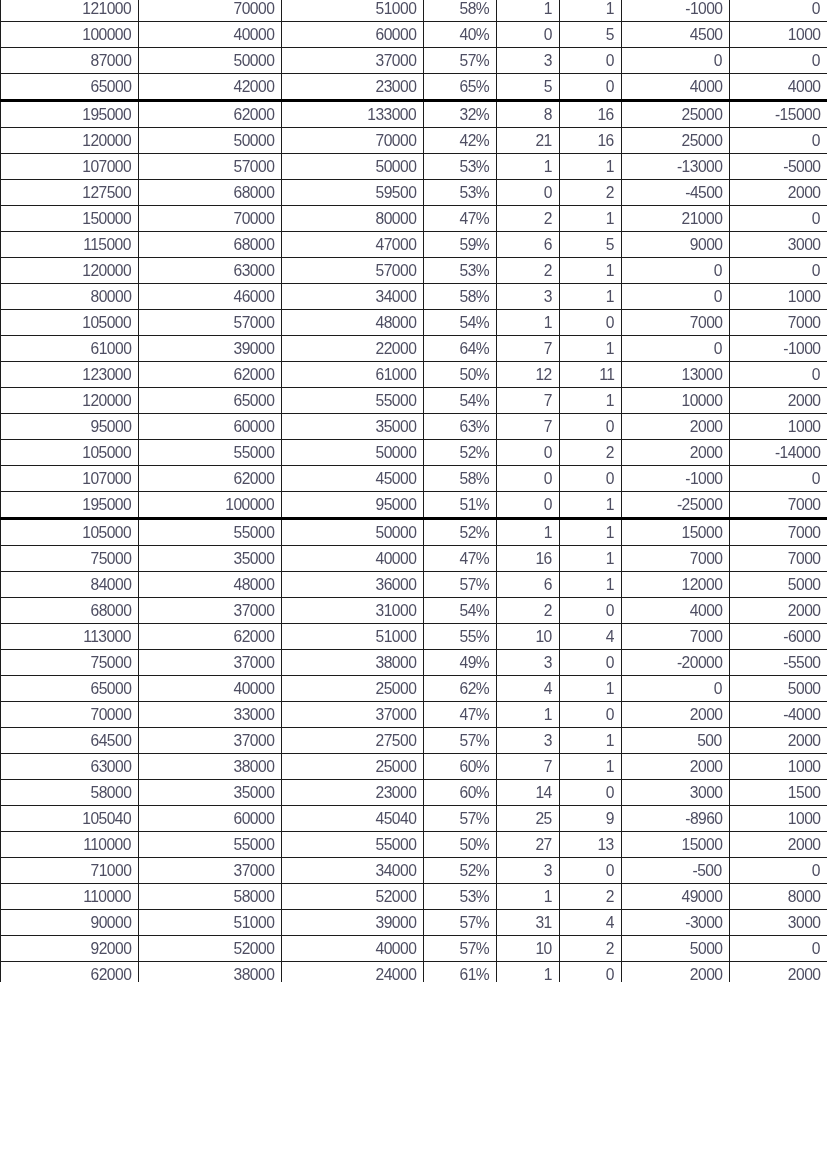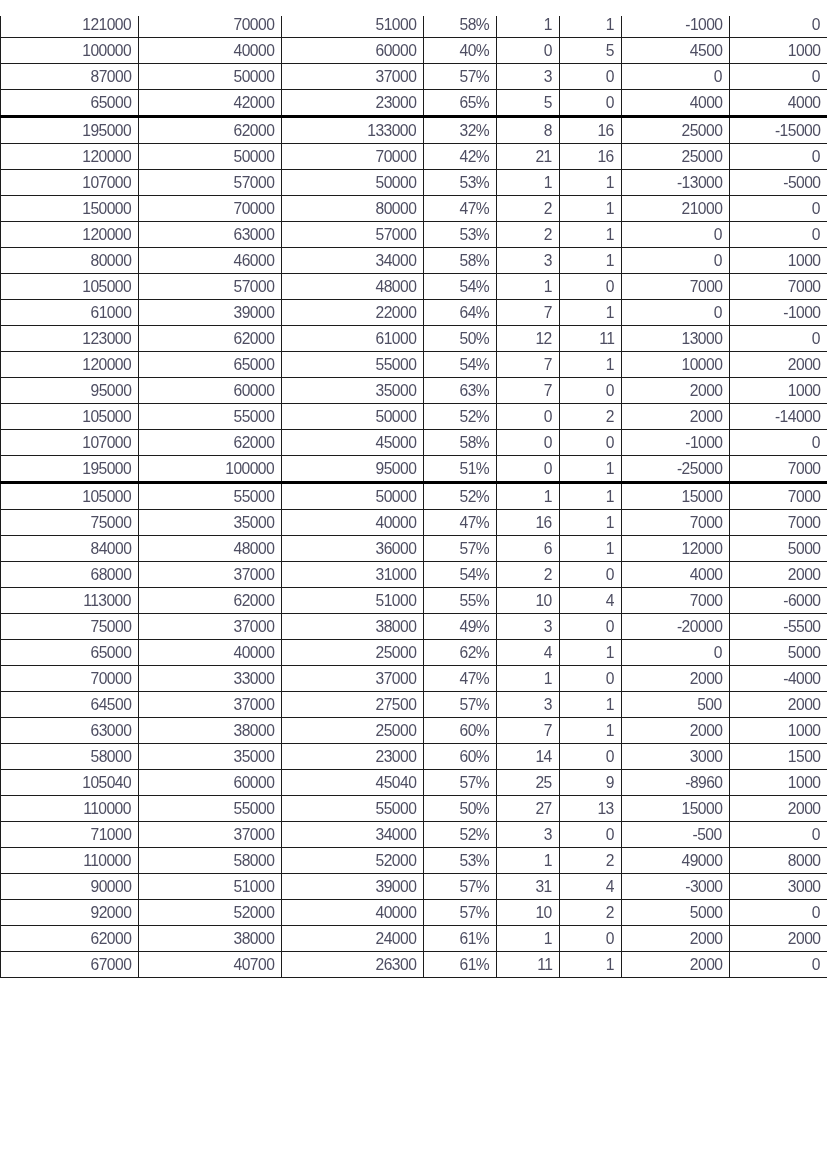--- a/index.html
+++ b/index.html
@@ -9,21 +9,20 @@
     width: 827px;
     height: 1157px;
     overflow: hidden;
     font-family: "Liberation Sans", sans-serif;
   }
   .viewport {
     position: relative;
     width: 827px;
     height: 982px;
     overflow: hidden;
-    margin-top: 16px;
   }
   table.grid {
     position: absolute;
     top: -5px;
     left: 0;
     border-collapse: collapse;
     table-layout: fixed;
     width: 827px;
   }
   table.grid td {
@@ -133,28 +132,48 @@
           <td class="fill-g"><span class="num">107000</span></td>
           <td><span class="num">57000</span></td>
           <td><span class="num">50000</span></td>
           <td><span class="num">53%</span></td>
           <td><span class="num">1</span></td>
           <td><span class="num">1</span></td>
           <td><span class="num">-13000</span></td>
           <td><span class="num">-5000</span></td>
         </tr>
         <tr>
+          <td class="fill-o"><span class="num">127500</span></td>
+          <td><span class="num">68000</span></td>
+          <td><span class="num">59500</span></td>
+          <td><span class="num">53%</span></td>
+          <td><span class="num">0</span></td>
+          <td><span class="num">2</span></td>
+          <td><span class="num">-4500</span></td>
+          <td><span class="num">2000</span></td>
+        </tr>
+        <tr>
           <td><span class="num">150000</span></td>
           <td><span class="num">70000</span></td>
           <td><span class="num">80000</span></td>
           <td><span class="num">47%</span></td>
           <td><span class="num">2</span></td>
           <td><span class="num">1</span></td>
           <td><span class="num">21000</span></td>
           <td><span class="num">0</span></td>
+        </tr>
+        <tr>
+          <td><span class="num">115000</span></td>
+          <td><span class="num">68000</span></td>
+          <td><span class="num">47000</span></td>
+          <td><span class="num">59%</span></td>
+          <td><span class="num">6</span></td>
+          <td><span class="num">5</span></td>
+          <td><span class="num">9000</span></td>
+          <td><span class="num">3000</span></td>
         </tr>
         <tr>
           <td><span class="num">120000</span></td>
           <td><span class="num">63000</span></td>
           <td><span class="num">57000</span></td>
           <td><span class="num">53%</span></td>
           <td><span class="num">2</span></td>
           <td><span class="num">1</span></td>
           <td><span class="num">0</span></td>
           <td><span class="num">0</span></td>

